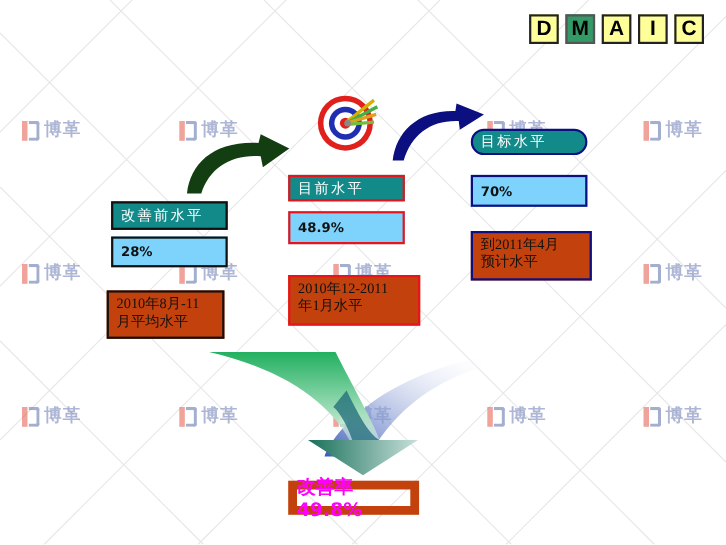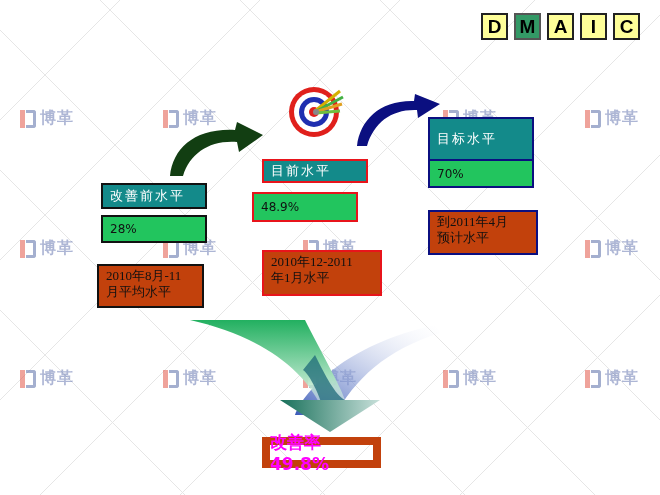--- a/index.html
+++ b/index.html
@@ -13,21 +13,21 @@
   .wm .txt { font-size:16px; font-weight:bold; color:#6b7bb3; letter-spacing:1px; font-family:"DejaVu Sans",sans-serif; }
 
   .dmaic { position:absolute; top:13px; left:481px; display:flex; gap:6px; }
   .dmaic .cell { width:27px; height:27px; background:#ffff99; border:2px solid #222; box-sizing:border-box;
                  display:flex; align-items:center; justify-content:center; font-weight:bold; font-size:19px;
                  font-family:"Liberation Sans",sans-serif; color:#000; }
   .dmaic .cell.active { background:#339966; color:#000; border-color:#555; }
 
   .box { position:absolute; box-sizing:border-box; display:flex; align-items:center; padding-left:7px; }
   .teal { background:#138a8a; color:#ffffff; font-size:13px; letter-spacing:2px; }
-  .gray { background:#22c55e; color:#111; font-size:12px; }
+  .gray { background:#7dd3fc; color:#111; font-size:12px;font-weight:bold; }
   .gold { background:#c2410c; color:#111; font-size:13px; line-height:16px; padding-top:2px;
           font-family:"Liberation Serif","DejaVu Serif",serif; align-items:flex-start; white-space:pre-line; }
   .b-black { border:2px solid #111; }
   .b-red { border:2px solid #e8141b; }
   .b-navy { border:2px solid #0b0f80; }
 
   .result { position:absolute; left:262px; top:437px; width:119px; height:31px; box-sizing:border-box;
             border:8px solid #c2410c; display:flex; align-items:center; justify-content:center;
             color:#ff00ff; font-weight:bold; font-size:17px; font-family:"DejaVu Sans",sans-serif; }
 </style>
@@ -174,25 +174,25 @@
 <svg style="position:absolute;left:352px;top:92px;" width="90" height="56" viewBox="0 0 90 56">
   <path d="M5,54 C8,28 28,8 62,9 L63,2 L88,12 L66,26 L65,18 C40,17 22,30 15,54 Z" fill="#0b0f80"></path>
 </svg>
 
 <div class="box teal b-black" style="left:101px;top:183px;width:106px;height:26px;">改善前水平</div>
 <div class="box gray b-black" style="left:101px;top:215px;width:106px;height:28px;">28%</div>
 <div class="box gold b-black" style="left:97px;top:264px;width:107px;height:44px;">2010年8月-11
 月平均水平</div>
 
 <div class="box teal b-red" style="left:262px;top:159px;width:106px;height:24px;">目前水平</div>
-<div class="box gray b-red" style="left:252px;top:192px;width:106px;height:30px;">48.9%</div>
+<div class="box gray b-red" style="left:262px;top:192px;width:106px;height:30px;">48.9%</div>
 <div class="box gold b-red" style="left:262px;top:250px;width:120px;height:46px;">2010年12-2011
 年1月水平</div>
 
-<div class="box teal b-navy" style="left:428px;top:117px;width:106px;height:44px;">目标水平</div>
+<div class="box teal b-navy" style="left:428px;top:117px;width:106px;height:24px;border-radius:12px;">目标水平</div>
 <div class="box gray b-navy" style="left:428px;top:159px;width:106px;height:29px;">70%</div>
 <div class="box gold b-navy" style="left:428px;top:210px;width:110px;height:45px;">到2011年4月
 预计水平</div>
 
 <svg style="position:absolute;left:185px;top:315px;" width="260" height="125" viewBox="0 0 260 125">
   <defs>
     <linearGradient id="gGreen" x1="0" y1="0" x2="0" y2="1">
       <stop offset="0" stop-color="#22b060"></stop>
       <stop offset="0.6" stop-color="#a8e0bf"></stop>
       <stop offset="1" stop-color="#ffffff" stop-opacity="0.2"></stop>

